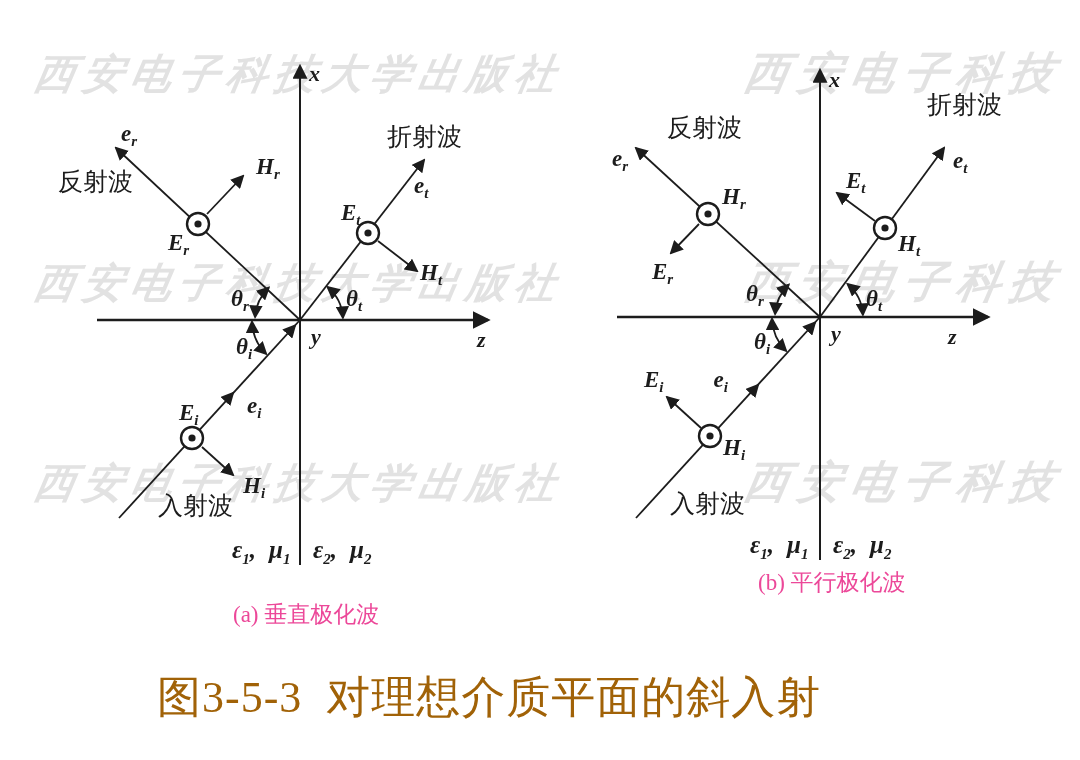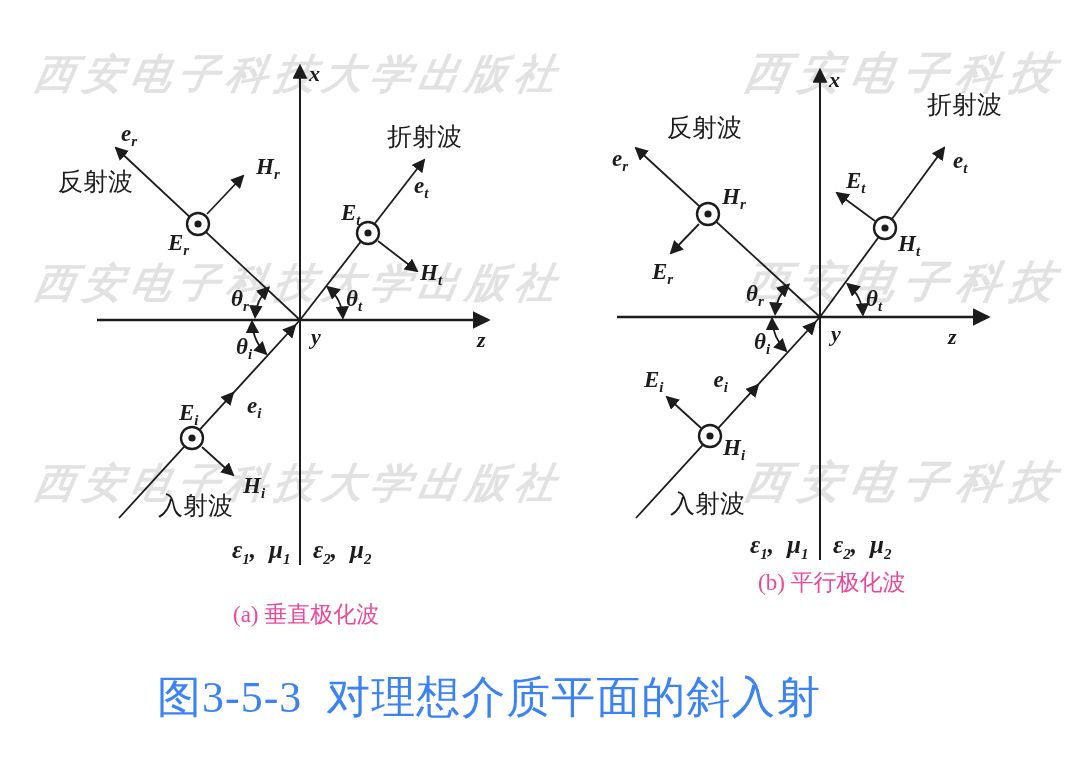--- a/index.html
+++ b/index.html
@@ -9,21 +9,21 @@
       font-family:"Liberation Serif", serif;transform:skewX(-10deg);
       white-space:nowrap;user-select:none;line-height:1;}
   .wm-long{font-size:41px;letter-spacing:7px;}
   .wm-short{font-size:44px;letter-spacing:9px;}
   svg{position:absolute;left:0;top:0;}
   svg text{fill:#1c1c1c;}
   .math{font-family:"Liberation Serif", serif;font-style:italic;font-weight:bold;}
   .sub{font-size:15px;}
   .cjk{font-family:"Liberation Serif", serif;font-size:25px;font-style:normal;font-weight:normal;}
   .caption{position:absolute;font-size:23px;color:#ec4899;white-space:pre;}
-  .fig-title{position:absolute;left:157px;top:668px;font-size:44px;color:#3b82f6;
+  .fig-title{position:absolute;left:157px;top:668px;font-size:44px;color:#a16207;
              white-space:pre;letter-spacing:1px;}
 </style>
 </head>
 <body>
 
 <div class="stage">
 
   <div class="wm wm-long" style="left:35px;top:54px">西安电子科技大学出版社</div>
   <div class="wm wm-short" style="left:745px;top:52px">西安电子科技</div>
   <div class="wm wm-long" style="left:35px;top:263px">西安电子科技大学出版社</div>

